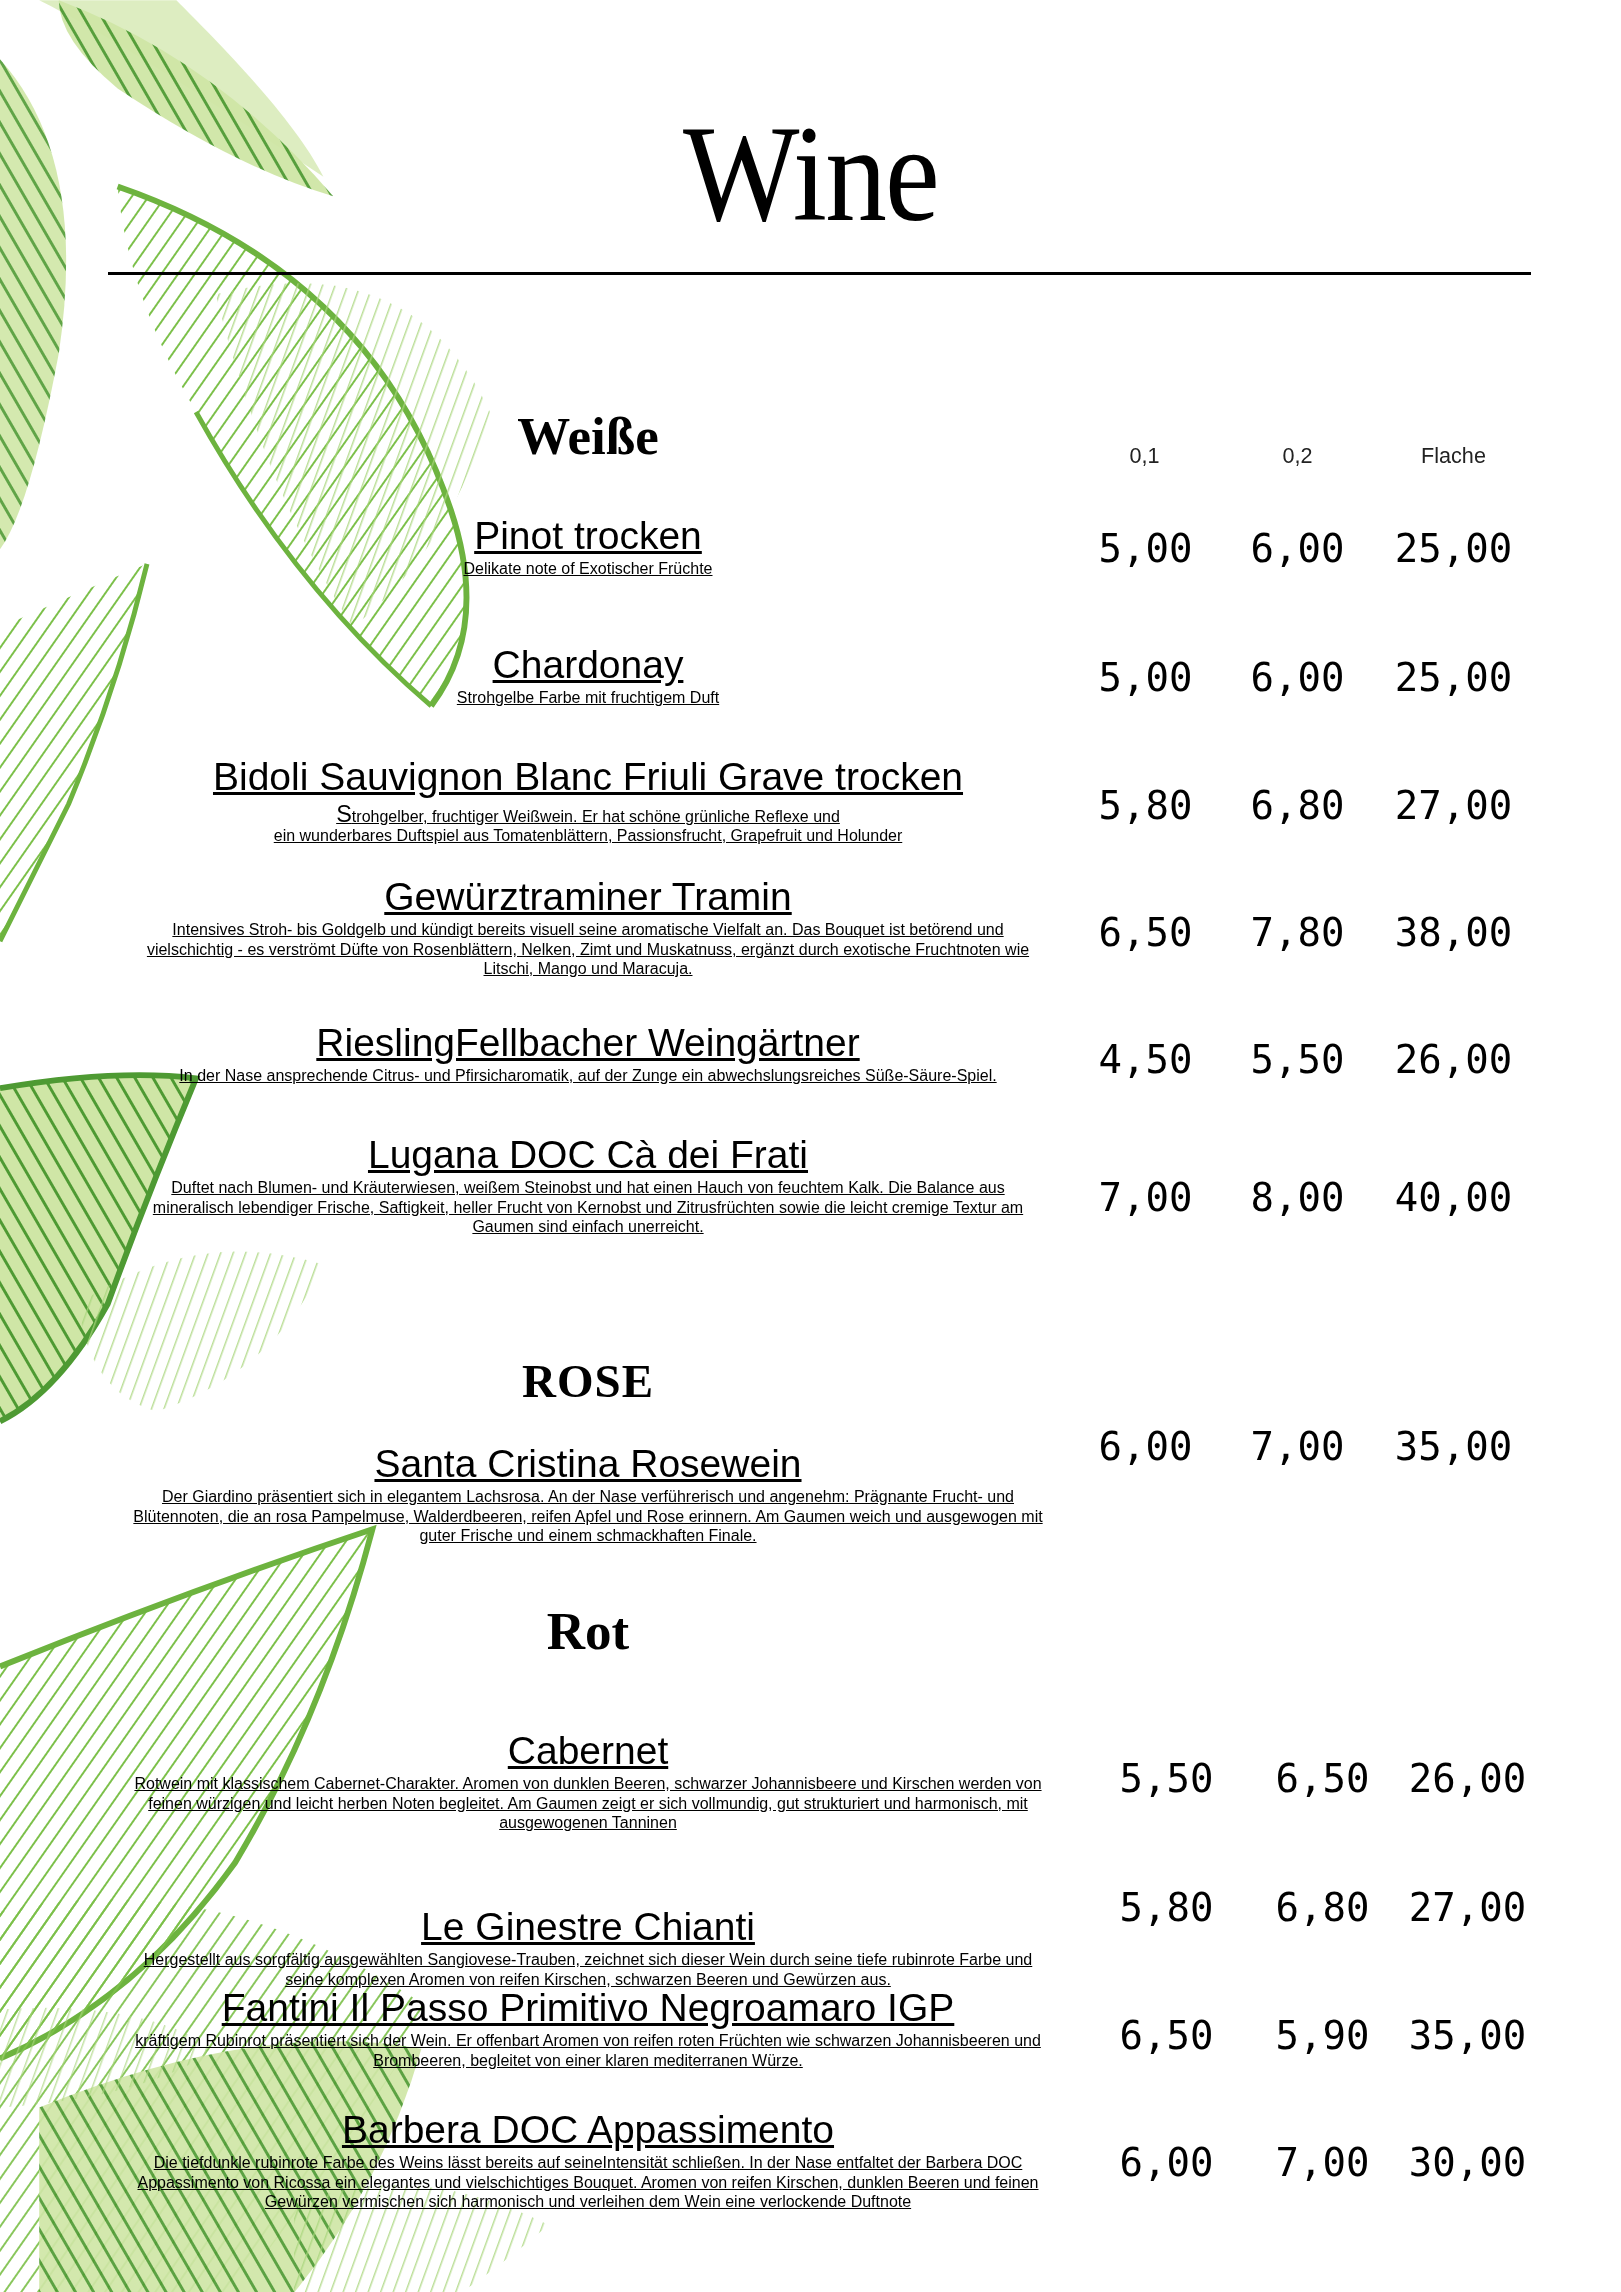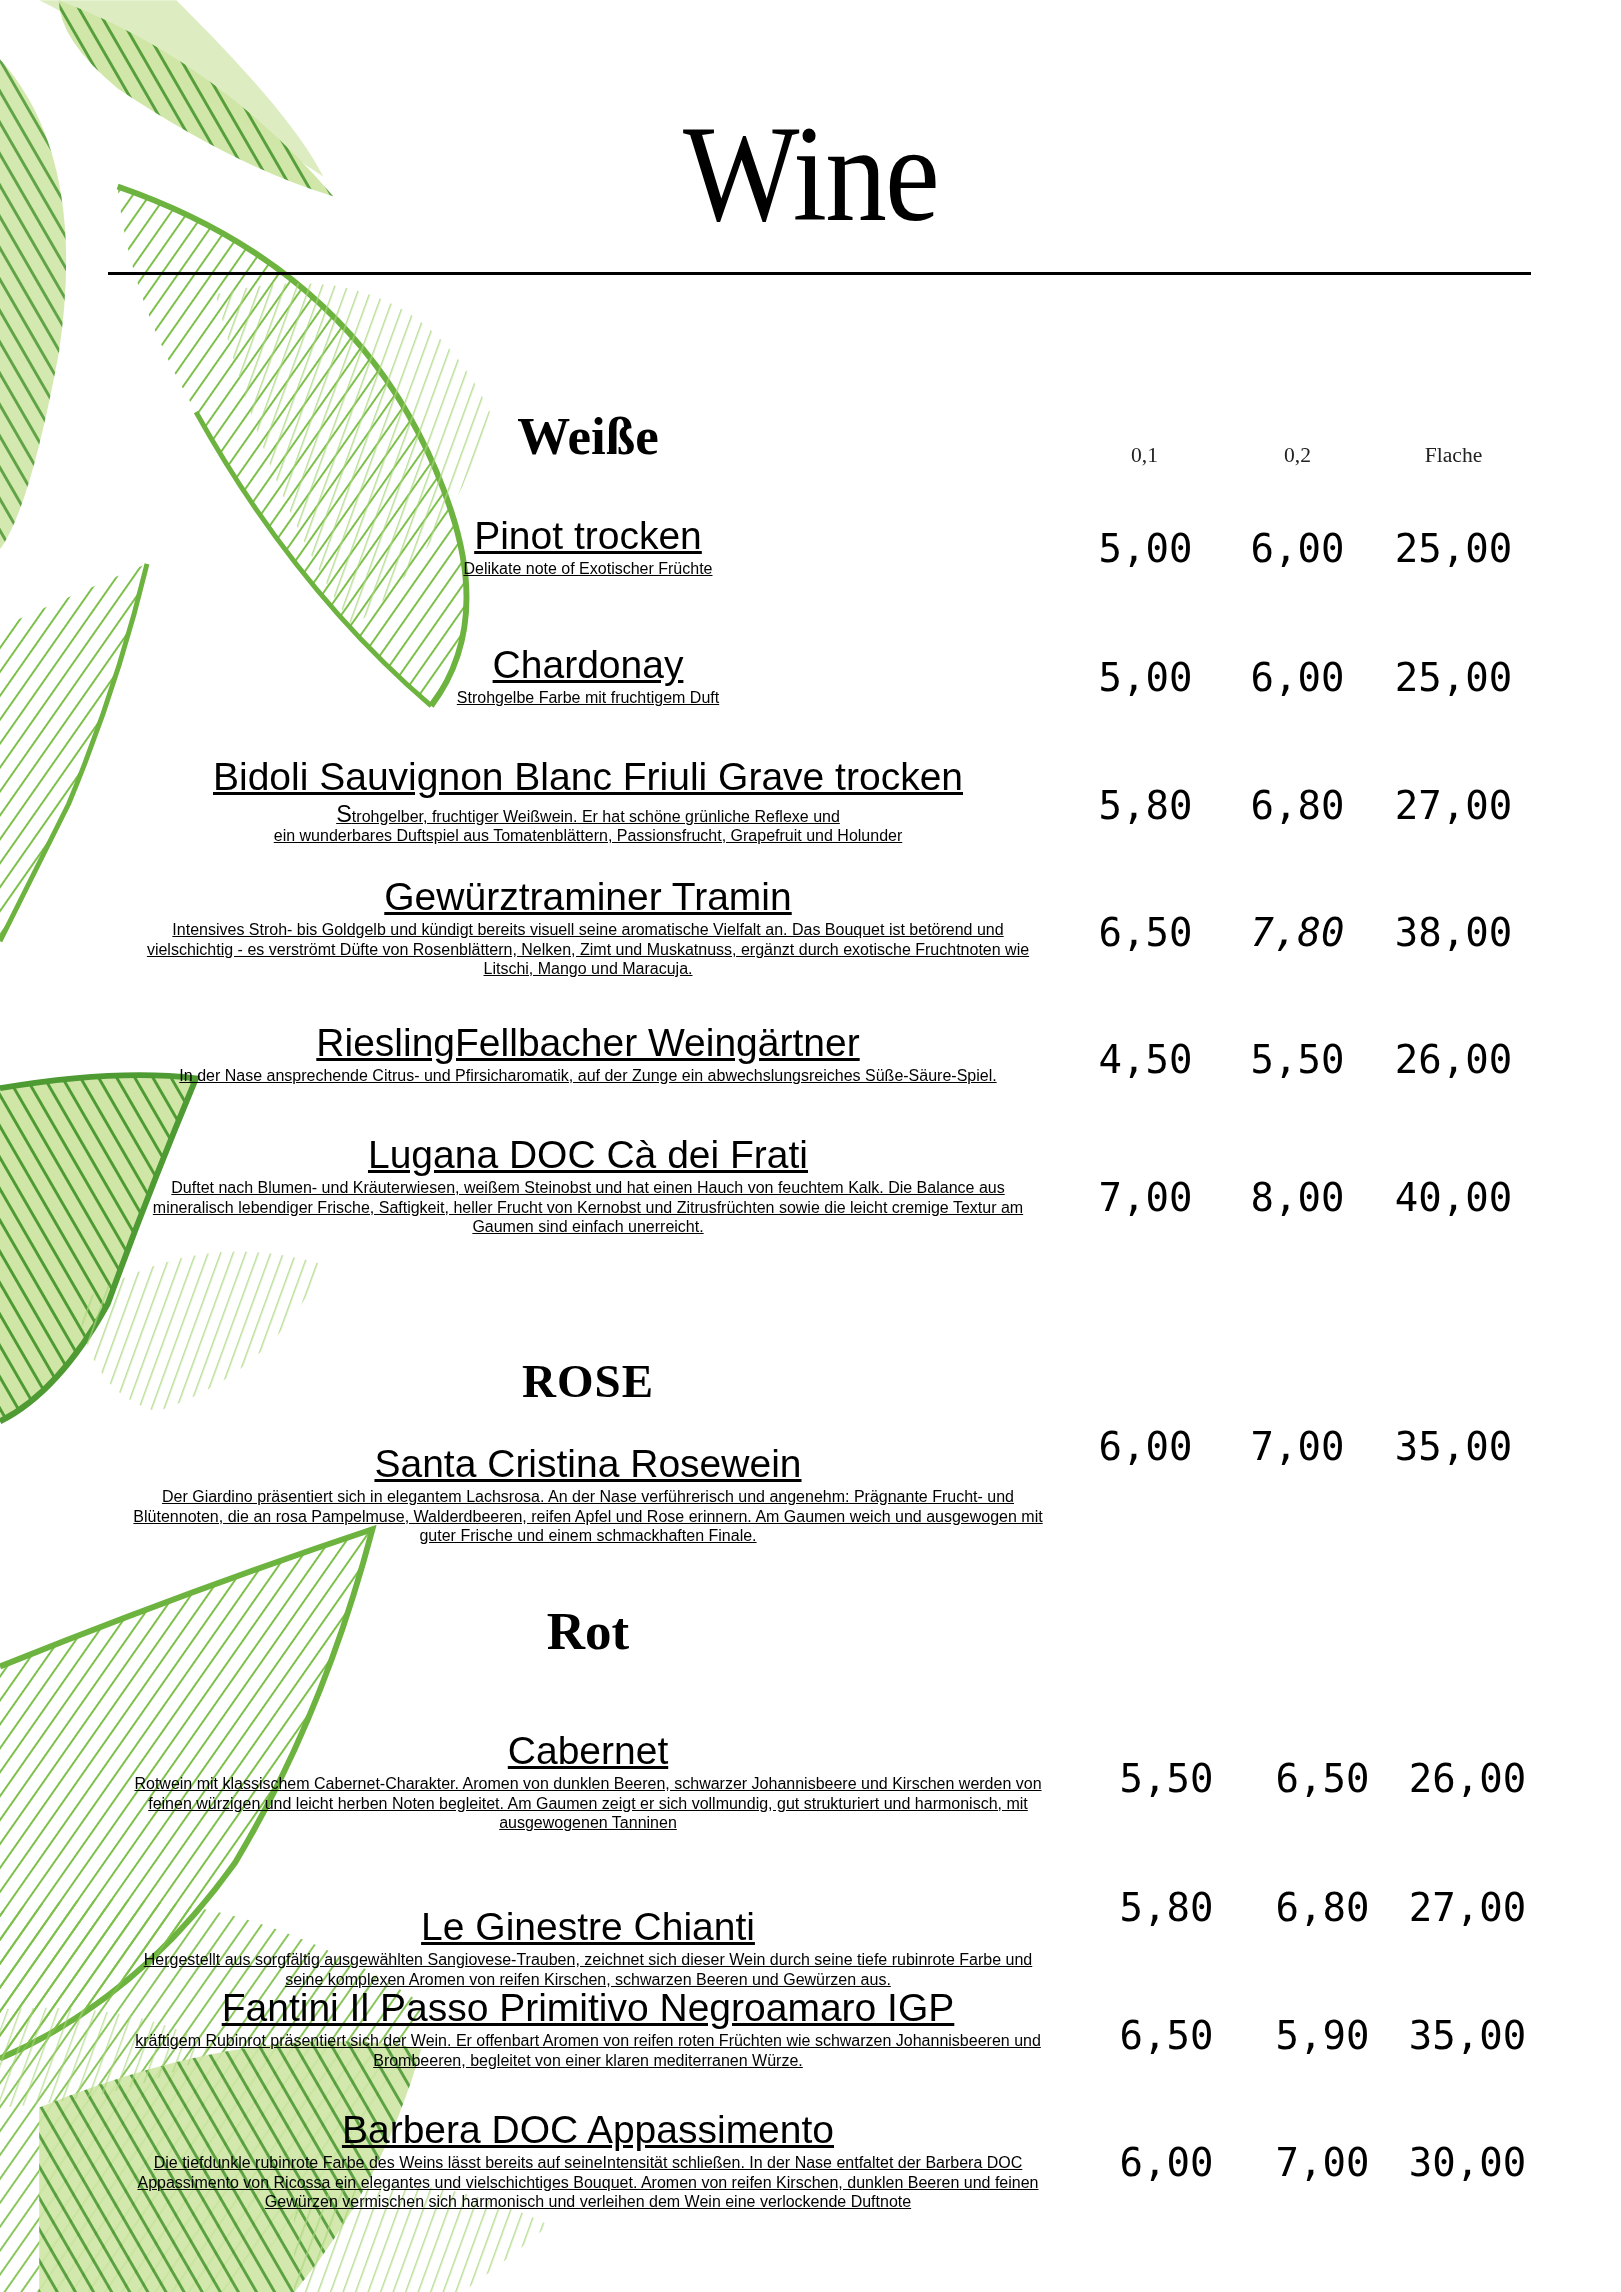--- a/index.html
+++ b/index.html
@@ -3,21 +3,21 @@
 <meta charset="utf-8">
 <style>
   html, body { margin:0; padding:0; }
   body { width:1621px; height:2293px; position:relative; background:#ffffff; overflow:hidden; font-family:"Liberation Sans", sans-serif; color:#000; }
   .bg { position:absolute; left:0; top:0; width:1621px; height:2293px; z-index:0; }
   .layer { position:absolute; left:0; top:0; width:1621px; height:2293px; z-index:1; }
   .title { position:absolute; left:0; width:1621px; top:106px; text-align:center; font-family:"Liberation Serif", serif; font-size:137px; line-height:1; transform:scaleX(0.9); letter-spacing:-2px; }
   .rule { position:absolute; left:108px; top:272px; width:1423px; height:2.9px; background:#000; }
   .section { position:absolute; width:588px; left:294px; text-align:center; font-family:"Liberation Serif", serif; font-weight:bold; font-size:53px; line-height:1; }
   .section.caps { font-size:47px; letter-spacing:1px; }
-  .colhdr { position:absolute; top:443px; width:137px; text-align:center; font-family:Liberation Serif, serif; font-size:21.6px; color:#222; }
+  .colhdr { position:absolute; top:443px; width:137px; text-align:center; font-family:Liberation Sans, sans-serif; font-size:21.6px; color:#222; }
   .item { position:absolute; left:98px; width:980px; text-align:center;text-decoration:underline; }
   .item .name { font-size:39px; line-height:45px; }
   .item .desc { font-size:16px; line-height:19.6px; margin-top:1px; }
   .item .desc .big { font-size:23.5px; }
   .price { position:absolute; width:167px; text-align:center; font-family:"DejaVu Sans Mono", monospace; font-size:39px; line-height:1; }
 </style>
 </head>
 <body>
 
 <svg class="bg" viewBox="0 0 1654 2339" xmlns="http://www.w3.org/2000/svg">
@@ -91,21 +91,21 @@
   </div>
   <div class="price" style="left:1062px; top:786px;">5,80</div>
   <div class="price" style="left:1214px; top:786px;">6,80</div>
   <div class="price" style="left:1370px; top:786px;">27,00</div>
 
   <div class="item" style="top:874px;">
     <div class="name">Gewürztraminer Tramin</div>
     <div class="desc"><span>Intensives Stroh- bis Goldgelb und kündigt bereits visuell seine aromatische Vielfalt an. Das Bouquet ist betörend und</span><br><span>vielschichtig - es verströmt Düfte von Rosenblättern, Nelken, Zimt und Muskatnuss, ergänzt durch exotische Fruchtnoten wie</span><br><span>Litschi, Mango und Maracuja.</span></div>
   </div>
   <div class="price" style="left:1062px; top:913px;">6,50</div>
-  <div class="price" style="left:1214px; top:913px;font-style:italic;">7,80</div>
+  <div class="price" style="left:1214px; top:913px;">7,80</div>
   <div class="price" style="left:1370px; top:913px;">38,00</div>
 
   <div class="item" style="top:1020px;">
     <div class="name">RieslingFellbacher Weingärtner</div>
     <div class="desc">In der Nase ansprechende Citrus- und Pfirsicharomatik, auf der Zunge ein abwechslungsreiches Süße-Säure-Spiel.</div>
   </div>
   <div class="price" style="left:1062px; top:1040px;">4,50</div>
   <div class="price" style="left:1214px; top:1040px;">5,50</div>
   <div class="price" style="left:1370px; top:1040px;">26,00</div>
 

